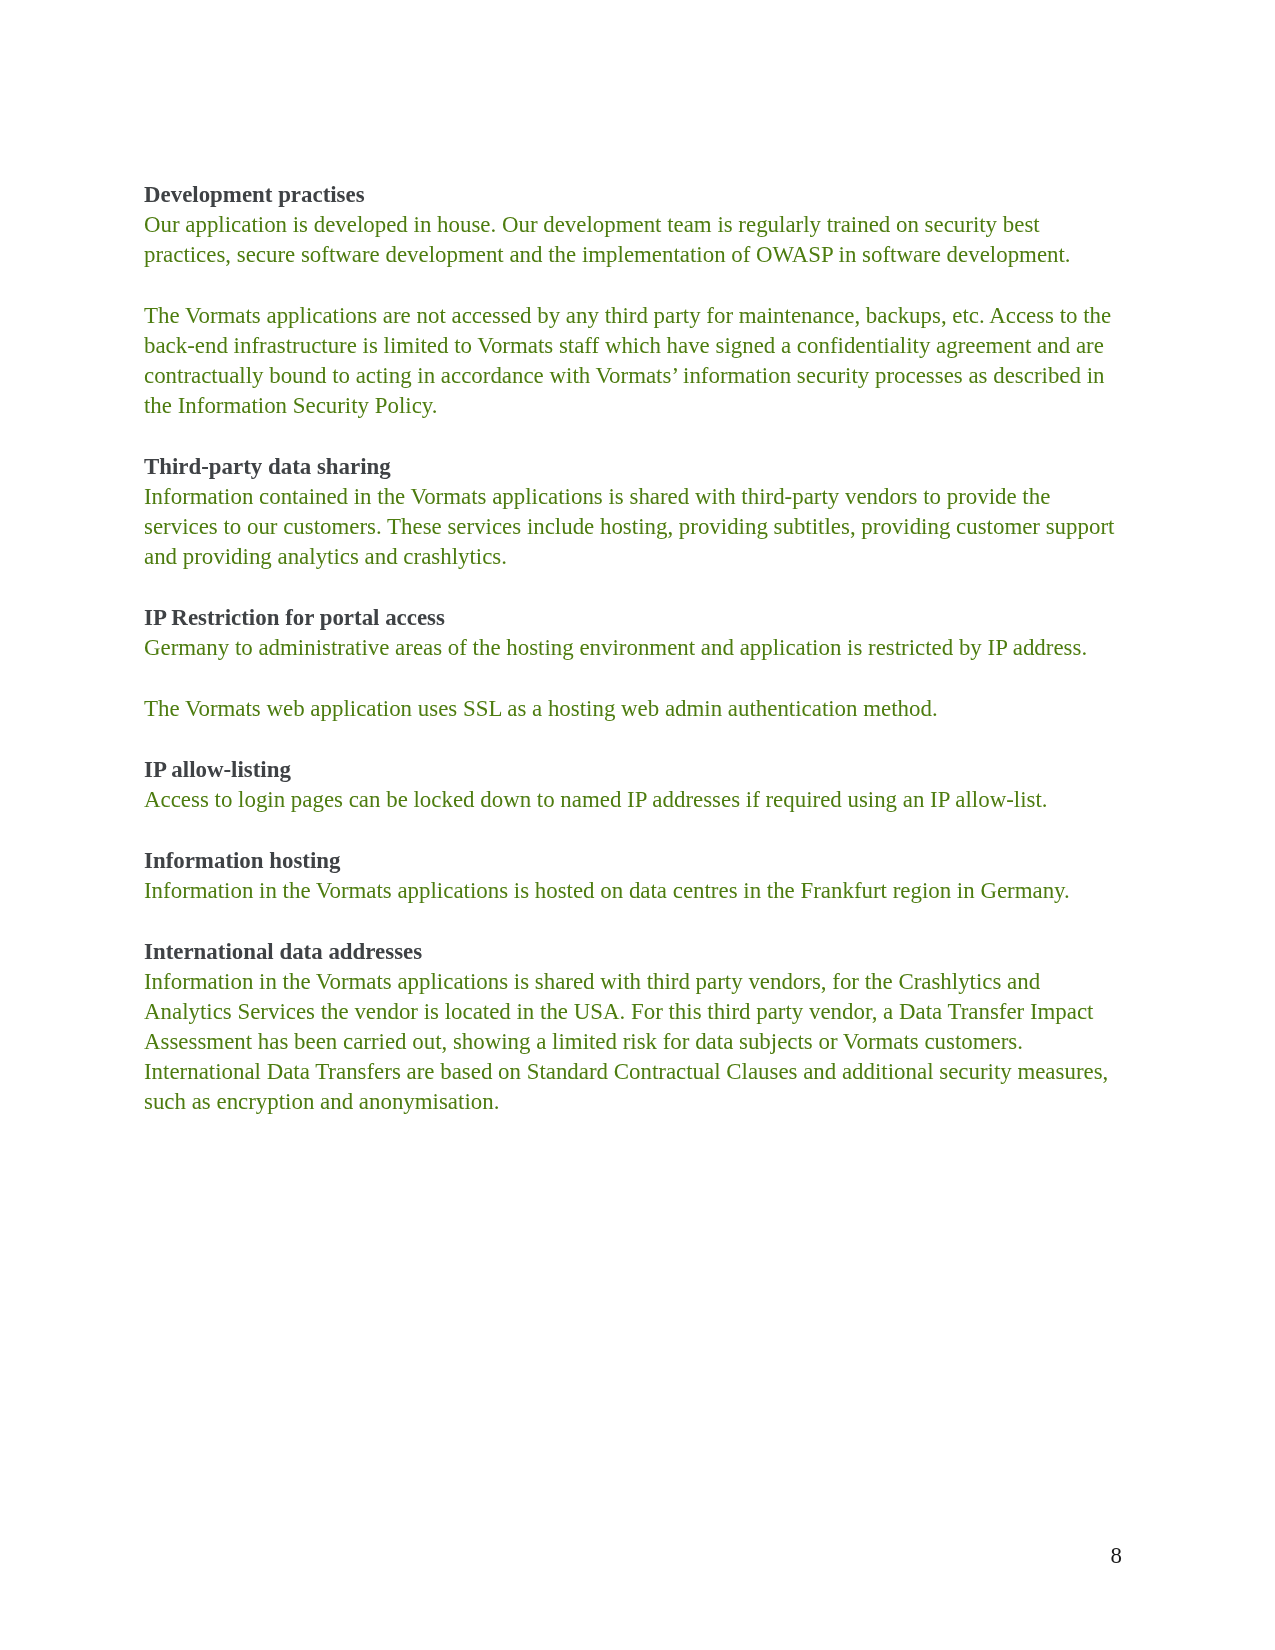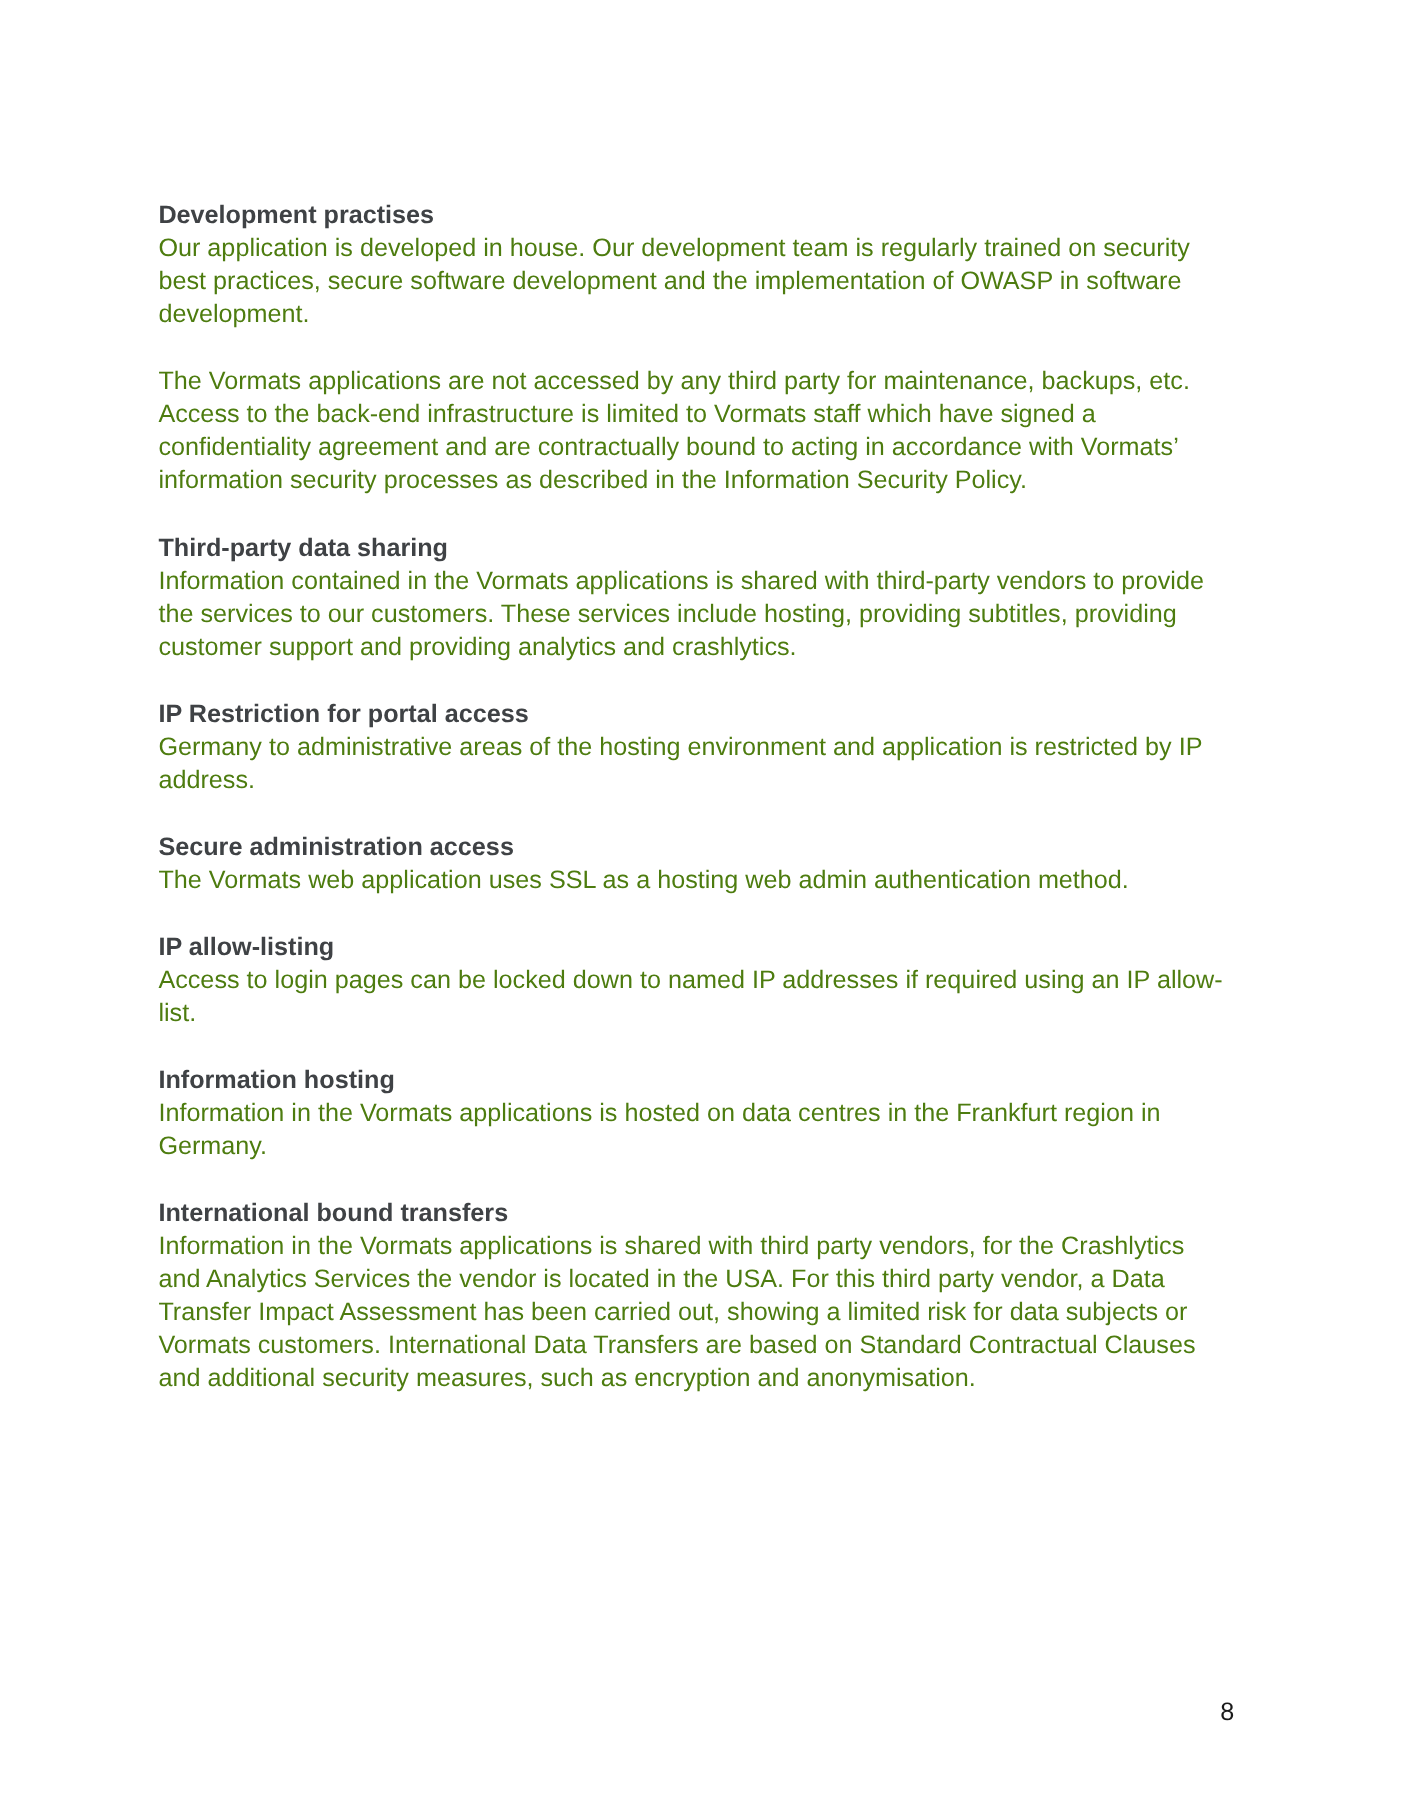--- a/index.html
+++ b/index.html
@@ -6,21 +6,21 @@
     margin: 0;
     padding: 0;
     background: #ffffff;
   }
   .page {
     position: relative;
     width: 1275px;
     height: 1650px;
     background: #ffffff;
     overflow: hidden;
-    font-family: Liberation Sans, sans-serif;
+    font-family: Liberation Serif, serif;
   }
   .content {
     position: absolute;
     left: 144px;
     top: 180px;
     width: 975px;
   }
   .doc-section {
     margin: 0 0 31px 0;
   }
@@ -68,36 +68,35 @@
       <h2>Third-party data sharing</h2>
       <p>Information contained in the Vormats applications is shared with third-party vendors to provide the services to our customers. These services include hosting, providing subtitles, providing customer support and providing analytics and crashlytics.</p>
     </section>
 
     <section class="doc-section">
       <h2>IP Restriction for portal access</h2>
       <p>Germany to administrative areas of the hosting environment and application is restricted by IP address.</p>
     </section>
 
     <section class="doc-section">
-      <h2>Secure administration access</h2>
       <p>The Vormats web application uses SSL as a hosting web admin authentication method.</p>
     </section>
 
 
     <section class="doc-section">
       <h2>IP allow-listing</h2>
       <p>Access to login pages can be locked down to named IP addresses if required using an IP allow-list.</p>
     </section>
 
     <section class="doc-section">
       <h2>Information hosting</h2>
       <p>Information in the Vormats applications is hosted on data centres in the Frankfurt region in Germany.</p>
     </section>
 
     <section class="doc-section">
-      <h2>International bound transfers</h2>
+      <h2>International data addresses</h2>
       <p>Information in the Vormats applications is shared with third party vendors, for the Crashlytics and Analytics Services the vendor is located in the USA. For this third party vendor, a Data Transfer Impact Assessment has been carried out, showing a limited risk for data subjects or Vormats customers. International Data Transfers are based on Standard Contractual Clauses and additional security measures, such as encryption and anonymisation.</p>
     </section>
 
   </div>
 
   <div class="page-number">8</div>
 </div>
 
 </body></html>

